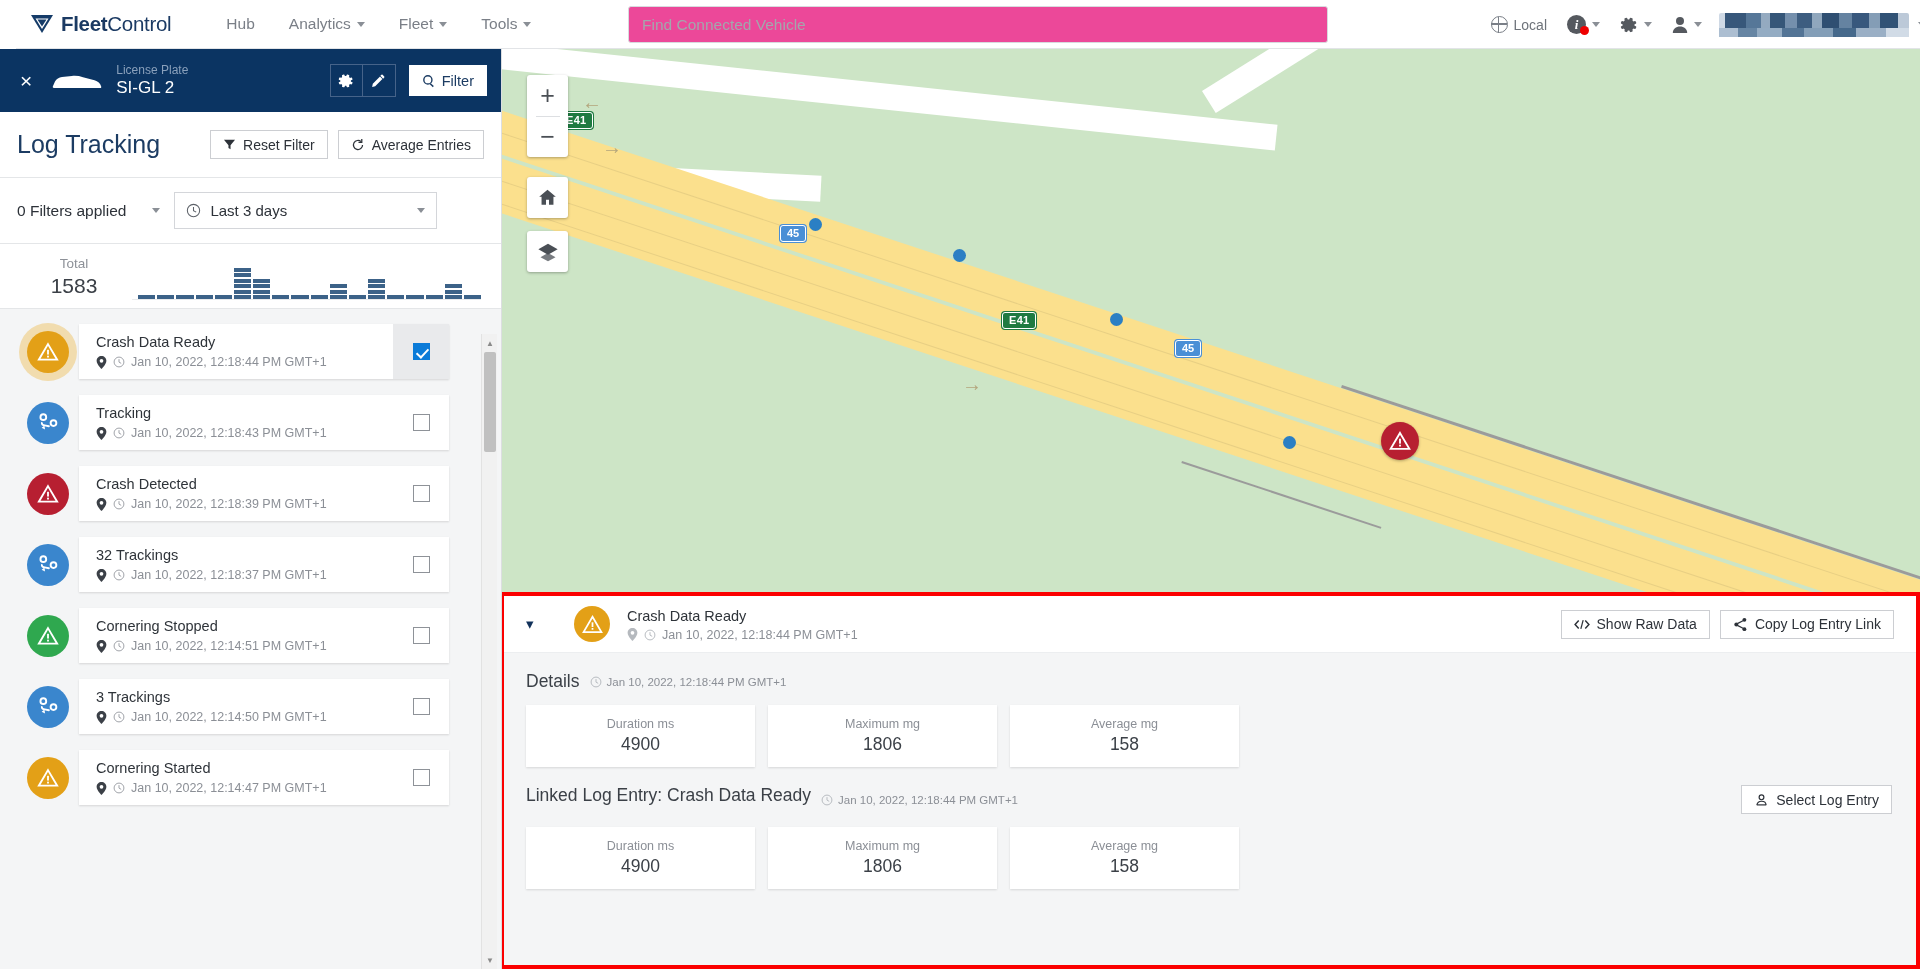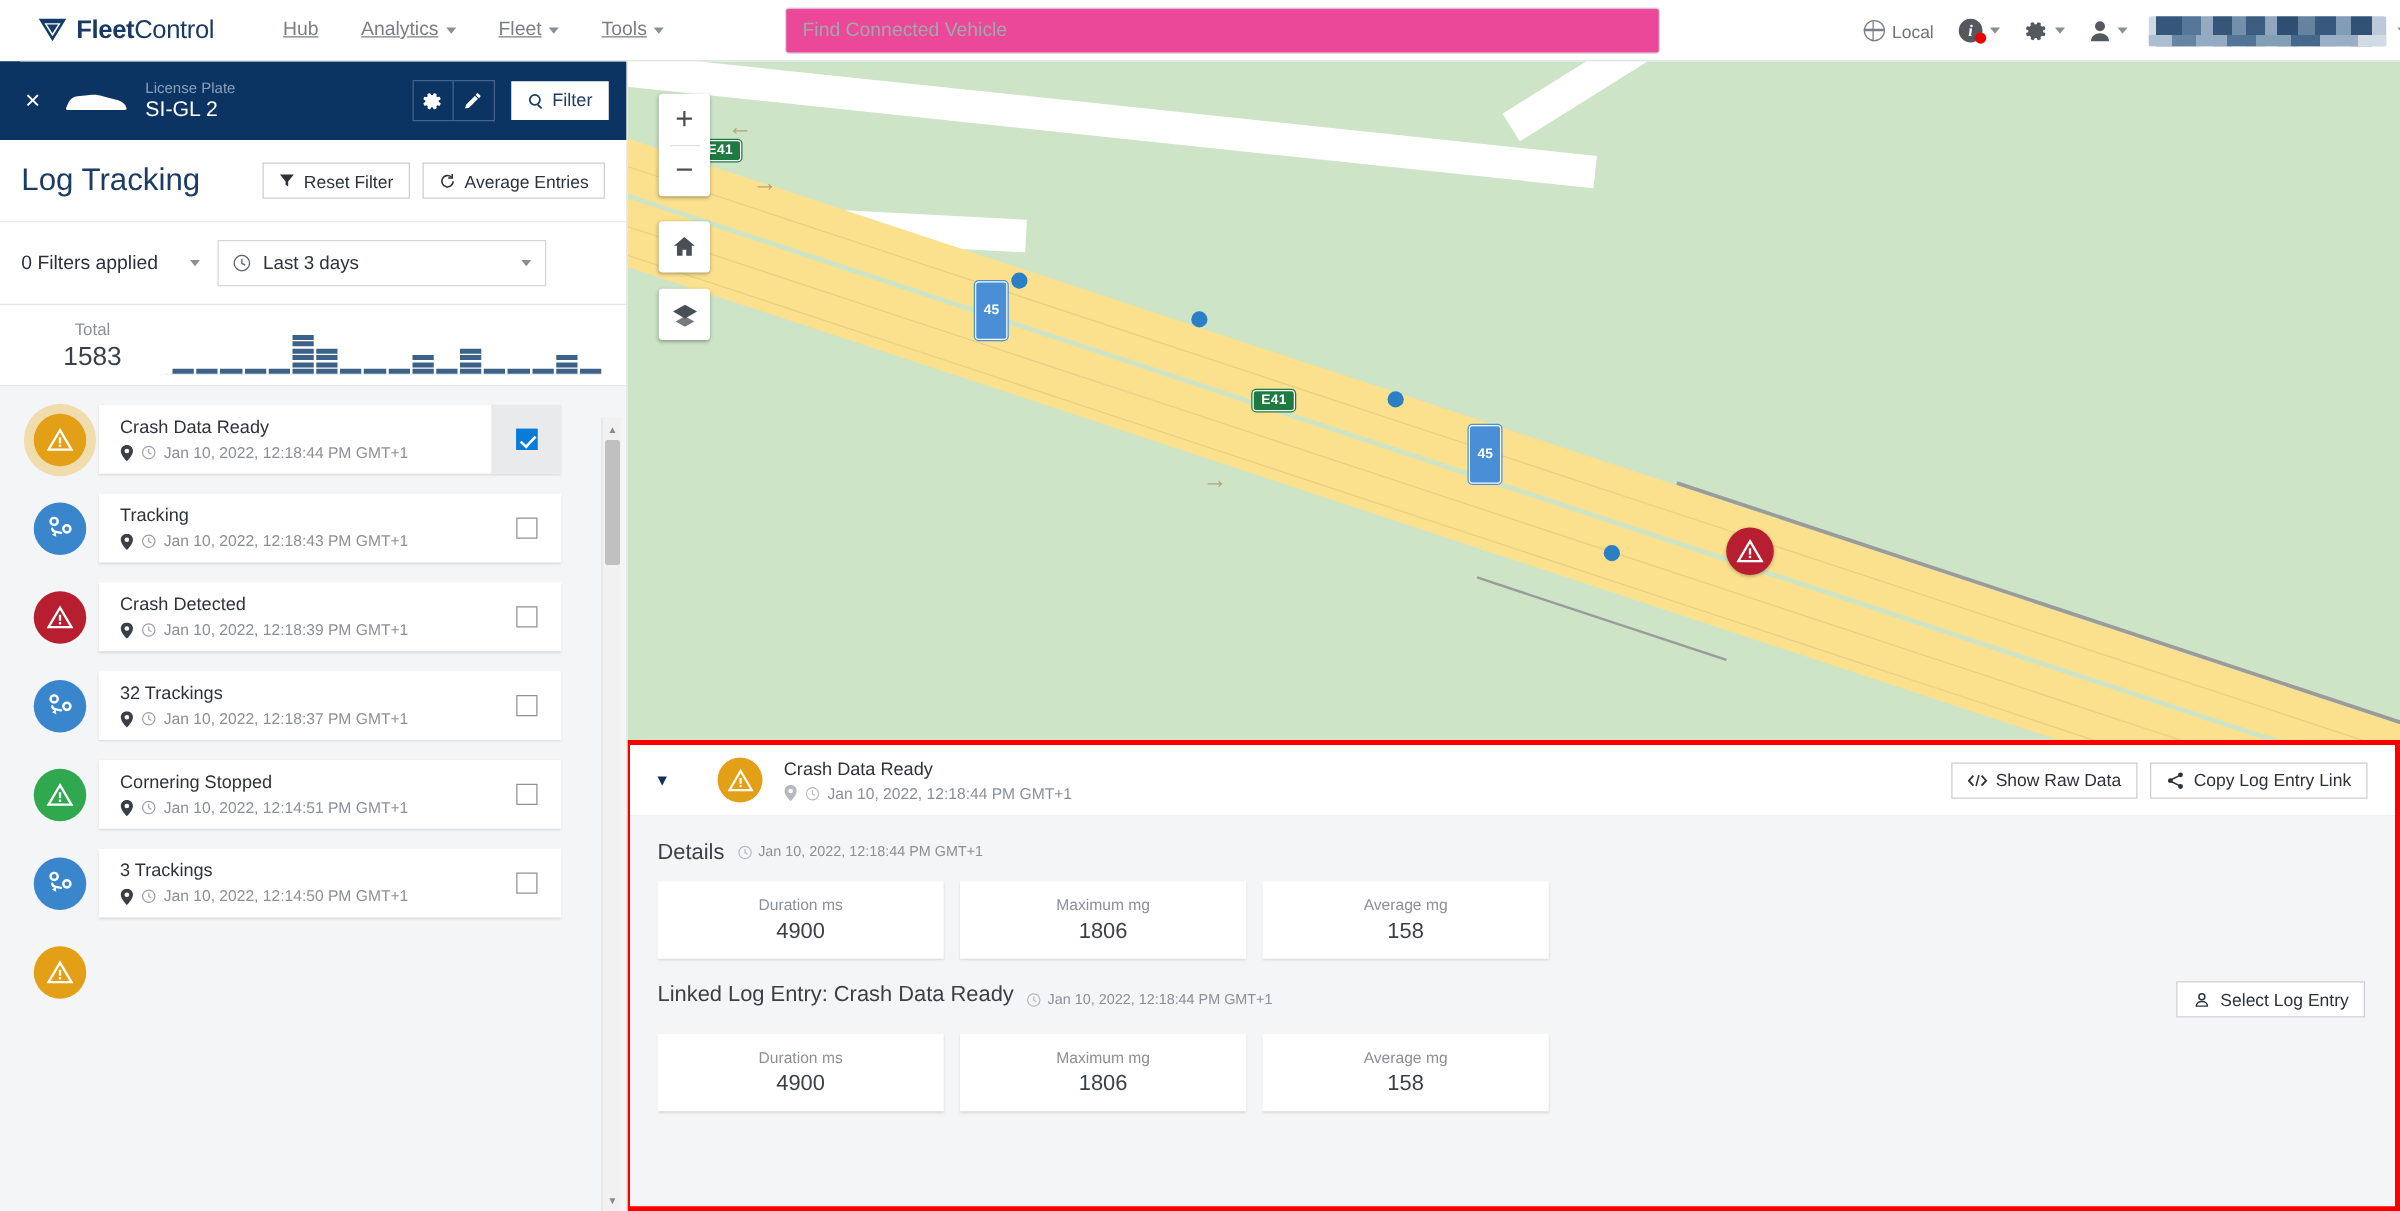--- a/index.html
+++ b/index.html
@@ -19,21 +19,21 @@
     z-index: 40;
   }
   .brand { display: flex; align-items: center; gap: 7px; margin-left: 14px; }
   .brand-logo { width: 24px; height: 22px; }
   .brand-text { font-size: 20.5px; letter-spacing: -0.3px; color: #1b3a63; }
   .brand-text b { font-weight: 700; }
   .brand-text span.light { font-weight: 400; color: #1b3a63; }
   .nav-items { display: flex; align-items: center; gap: 0px; margin-left: 38px; }
   .nav-item {
     font-size: 15.5px; color: #7a7f87; padding: 6px 17px; cursor: pointer;
-    display: flex; align-items: center; gap: 6px; white-space: nowrap; text-decoration: underline;
+    display: flex; align-items: center; gap: 6px; white-space: nowrap;
   }
   .caret-down {
     width: 0; height: 0; border-left: 4px solid transparent;
     border-right: 4px solid transparent; border-top: 5px solid #8a8f96;
     display: inline-block;
   }
   .search-wrap { position: absolute; left: 612px; top: 6px; }
   .search-input {
     width: 700px; height: 37px; border: 1px solid #d8dade; border-radius: 3px;
     padding: 0 13px; font-size: 15.5px; color: #33373d; outline: none;
@@ -222,21 +222,21 @@
 
   .shield-e {
     position: absolute; background: #1f7a41; border: 1.6px solid #ffffff;
     border-radius: 3px; color: #ffffff; font-size: 11px; font-weight: 700;
     padding: 1px 6px; line-height: 13px; letter-spacing: .3px;
     box-shadow: 0 0 0 1px #1f7a41;
   }
   .shield-n {
     position: absolute; background: #4a8fd6; border: 1.6px solid #ffffff;
     border-radius: 3px; color: #ffffff; font-size: 11px; font-weight: 700;
-    padding: 16px 6px; line-height: 13px;
+    padding: 1px 6px; line-height: 13px;
     box-shadow: 0 0 0 1px #4a8fd6;
   }
   .ptdot {
     position: absolute; width: 13px; height: 13px; border-radius: 50%;
     background: #2b7fc4;
   }
   .crash-marker {
     position: absolute; width: 38px; height: 38px; border-radius: 50%;
     background: #b71f31; display: flex; align-items: center; justify-content: center;
     box-shadow: 0 1px 3px rgba(0,0,0,.3);
@@ -804,20 +804,38 @@
           </div>
         </div>
         <div class="entryrow">
           <div class="entry-badge-wrap">
             <div class="entry-badge" style="background: rgb(227, 160, 23);">
               <svg viewBox="0 0 24 24" width="22" height="22">
       <path d="M12 3.4L22 20.4H2z" fill="none" stroke="#fff" stroke-width="2"></path>
       <rect x="11" y="9.6" width="2" height="5.2" fill="#fff"></rect>
       <rect x="11" y="16" width="2" height="2" fill="#fff"></rect>
               </svg>
+            </div>
+          </div>
+          <div class="entry-card">
+            <div class="entry-text">
+              <div class="entry-title">Cornering Started</div>
+       <div class="entry-meta">
+         <svg width="11" height="13" viewBox="0 0 12 16">
+           <path fill="#3b4047" d="M6 0C2.7 0 0 2.6 0 5.9 0 10.3 6 16 6 16s6-5.7 6-10.1C12 2.6 9.3 0 6 0zm0 8.2a2.3 2.3 0 110-4.6 2.3 2.3 0 010 4.6z"></path>
+         </svg>
+         <svg width="12" height="12" viewBox="0 0 20 20">
+           <circle cx="10" cy="10" r="8.2" fill="none" stroke="#9c9fa5" stroke-width="1.6"></circle>
+           <polyline points="10,5.2 10,10.2 13.6,12.2" fill="none" stroke="#9c9fa5" stroke-width="1.6"></polyline>
+         </svg>
+         <span>Jan 10, 2022, 12:14:47 PM GMT+1</span>
+       </div>
+            </div>
+            <div class="chkcell">
+              <span class="chk"></span>
             </div>
           </div>
         </div>
       </div>
   </div>
 
   <div class="page-scrollbar">
     <div class="psb-arrow" style="top:1px;">▲</div>
     <div class="psb-thumb"></div>
     <div class="psb-arrow" style="bottom:1px;">▼</div>

